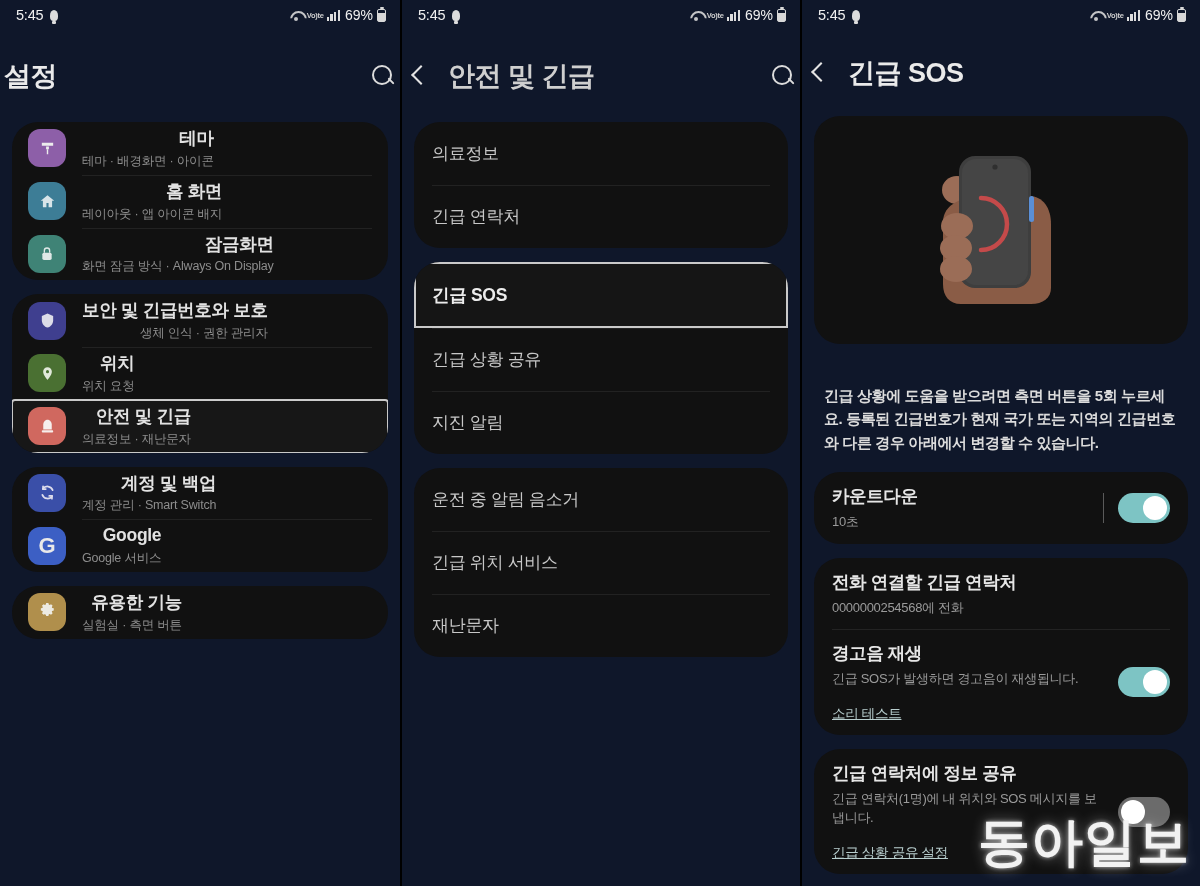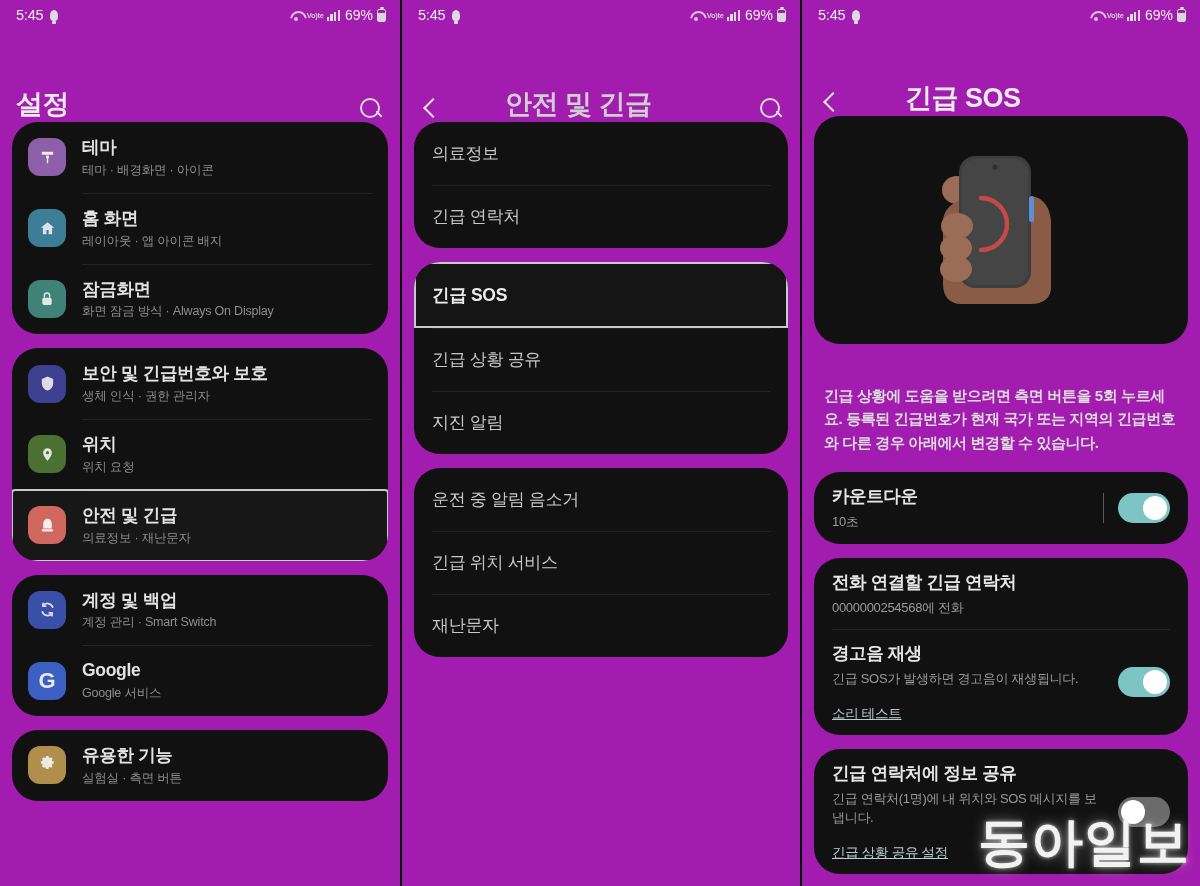--- a/index.html
+++ b/index.html
@@ -5,21 +5,21 @@
   * { box-sizing: border-box; margin: 0; padding: 0; }
   html, body {
     width: 1200px; height: 886px;
     background: #000;
     font-family: "Liberation Sans", "DejaVu Sans", sans-serif;
     overflow: hidden;
   }
   .screens { display: flex; width: 1200px; height: 886px; }
   .panel {
     width: 400px; height: 886px;
-    background: #a21caf;
+    background: #0f172a;
     position: relative;
     overflow: hidden;
   }
   .panel + .panel { border-left: 2px solid #000; }
 
   
   .statusbar {
     height: 30px; display: flex; align-items: center;
     justify-content: space-between;
     padding: 0 14px 0 16px;
@@ -61,22 +61,22 @@
     border-radius: 2px; position: relative; margin-left: 1px;
     background: linear-gradient(to top,#d8d8d8 69%, transparent 69%);
   }
   .ic-batt:before{
     content:""; position:absolute; top:-3px; left:2px;
     width:4px;height:2px;background:#d8d8d8;border-radius:1px;
   }
 
   
   .appbar {
-    display: flex; align-items: flex-end;
-    padding: 0 16px; height: 86px; gap: 45px;
+    display: flex; align-items: center;
+    padding: 0 4px; height: 86px;
   }
   .appbar.large { height: 92px; }
   .back-chevron {
     width: 26px; height: 26px; position: relative; flex: 0 0 auto;
     margin-right: 16px; cursor: pointer;
   }
   .back-chevron:before {
     content: ""; position: absolute; left: 8px; top: 5px;
     width: 12px; height: 12px;
     border-left: 2.2px solid #e3e3e3; border-bottom: 2.2px solid #e3e3e3;
@@ -101,22 +101,23 @@
   
   .scroll { padding: 0 12px; }
   .card {
     background: #111111;
     border-radius: 26px;
     margin-bottom: 14px;
     overflow: hidden;
   }
   .row {
     display: flex; align-items: center;
-    padding: 14px 16px;
+    padding: 5px 16px;
     position: relative;
+    text-align: right;
   }
   .row + .row:before {
     content: ""; position: absolute; left: 70px; right: 16px; top: 0;
     height: 1px; background: rgba(255,255,255,0.075);
   }
   .row-icon {
     width: 38px; height: 38px; border-radius: 12px;
     flex: 0 0 auto; margin-right: 16px;
     display: flex; align-items: center; justify-content: center;
   }

